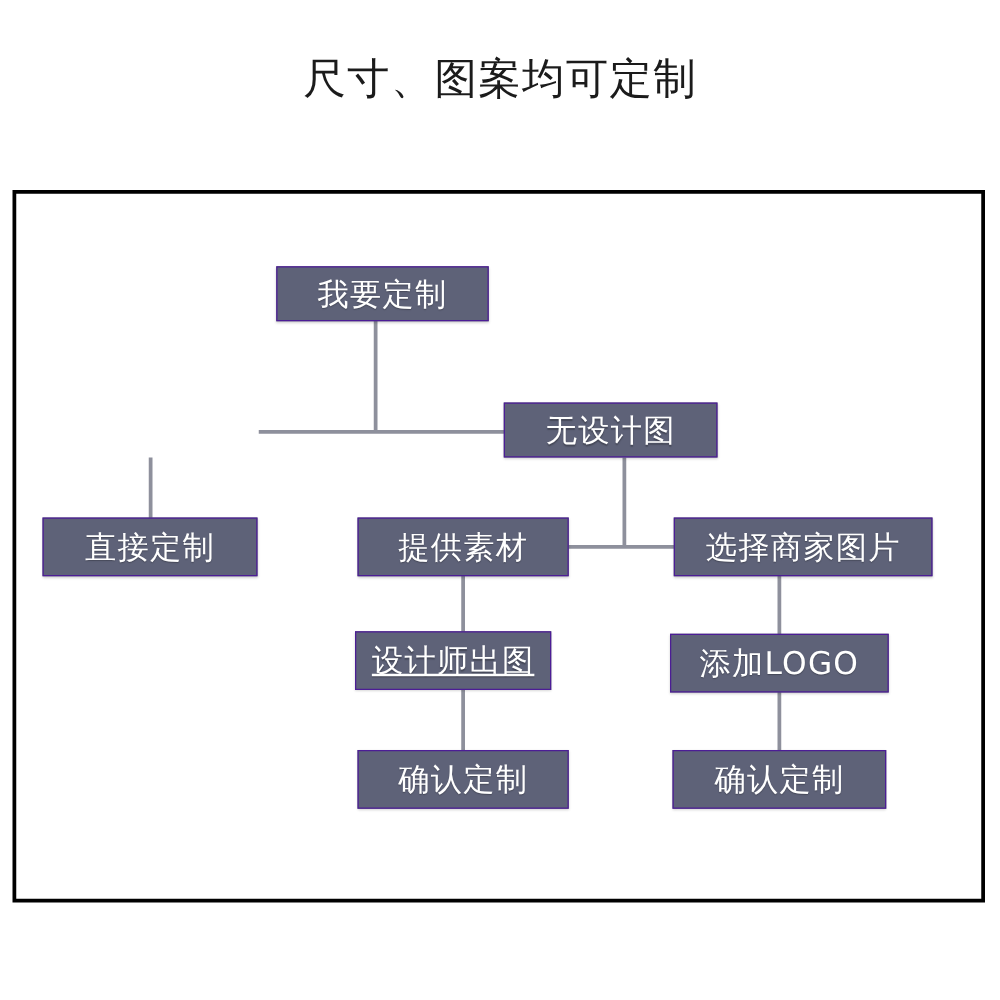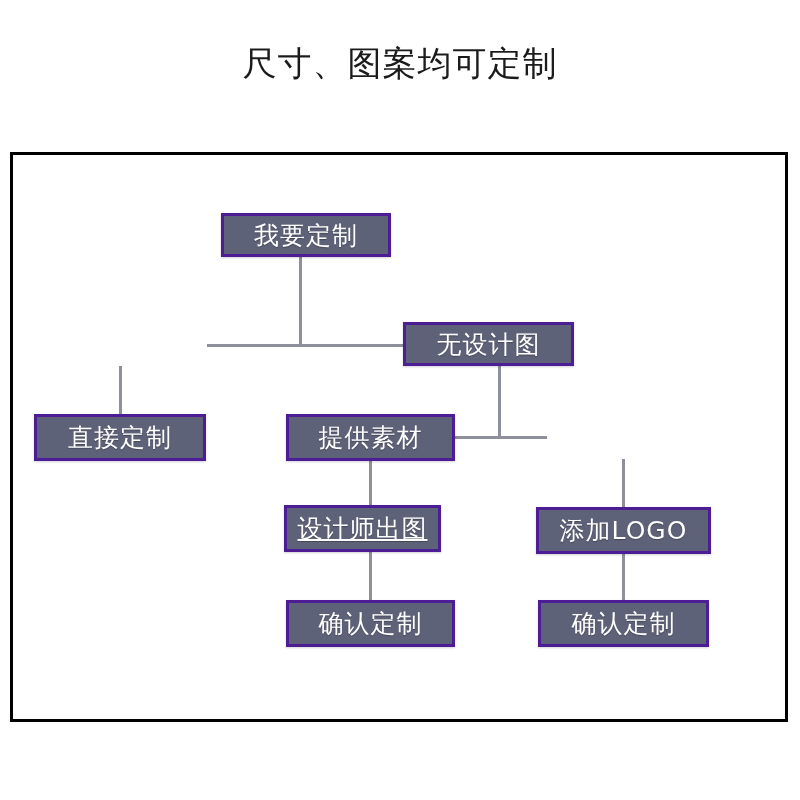--- a/index.html
+++ b/index.html
@@ -51,21 +51,21 @@
     position: absolute;
     left: 0;
     top: 0;
     width: 100%;
     height: 100%;
   }
 
   .node {
     position: absolute;
     background: #5e6278;
-    border: 3px solid #4c1d95;
+    border: 1px solid #4c1d95;
     color: #ffffff;
     font-size: 25px;
     line-height: 1;
     display: flex;
     align-items: center;
     justify-content: center;
     box-sizing: border-box;
     letter-spacing: 1px;
     text-shadow: 0 1px 1px rgba(0,0,0,0.28);
     box-shadow: 0 1px 2px rgba(0,0,0,0.18);
@@ -109,20 +109,21 @@
 
     <div class="node" style="left:208px; top:58px; width:170px; height:44px;">我要定制</div>
 
 
     <div class="node" style="left:390px; top:167px; width:171px; height:44px;">无设计图</div>
 
     <div class="node" style="left:273px; top:259px; width:169px; height:47px;">提供素材</div>
 
     <div class="node" style="left:21px; top:259px; width:172px; height:47px;">直接定制</div>
 
+    <div class="node" style="left:526px; top:259px; width:207px; height:47px;">选择商家图片</div>
 
     <div class="node" style="left:271px; top:350px; width:157px; height:47px;text-decoration:underline;">设计师出图</div>
 
     <div class="node" style="left:523px; top:352px; width:175px; height:47px;">添加LOGO</div>
 
     <div class="node" style="left:273px; top:445px; width:169px; height:47px;">确认定制</div>
 
     <div class="node" style="left:525px; top:445px; width:171px; height:47px;">确认定制</div>
 
   </div>

